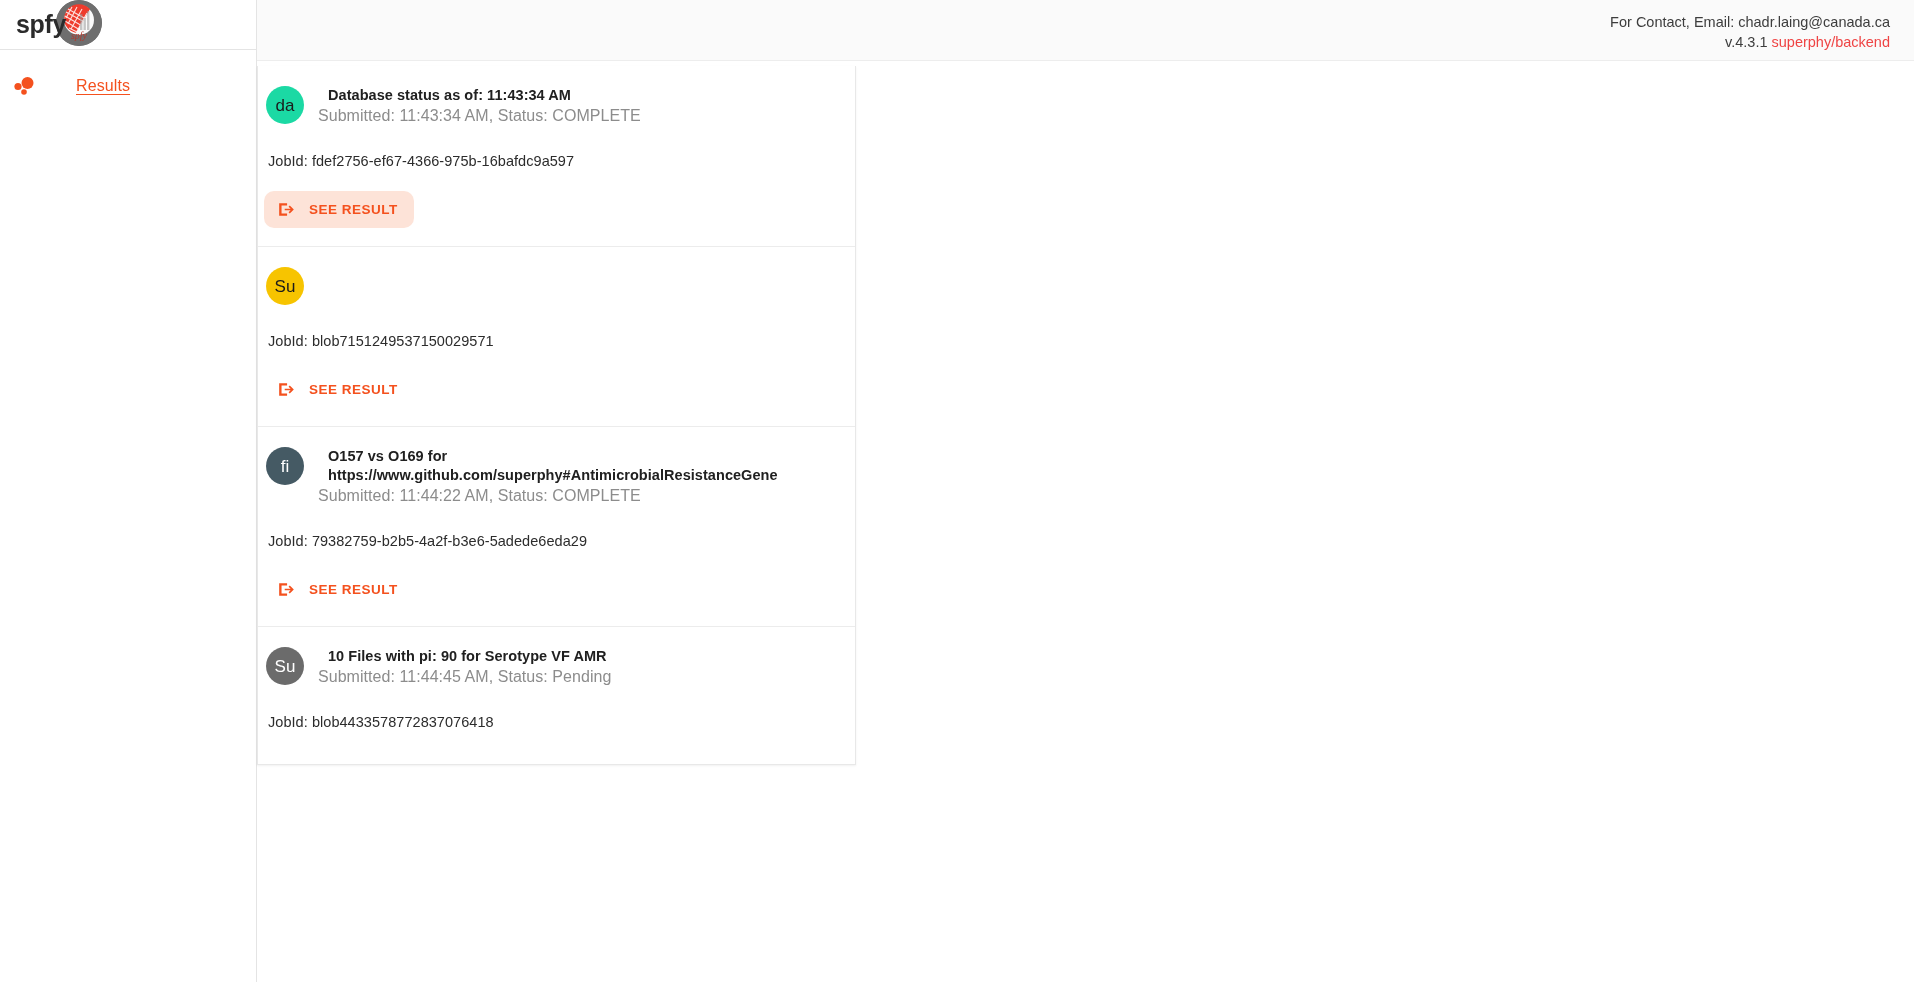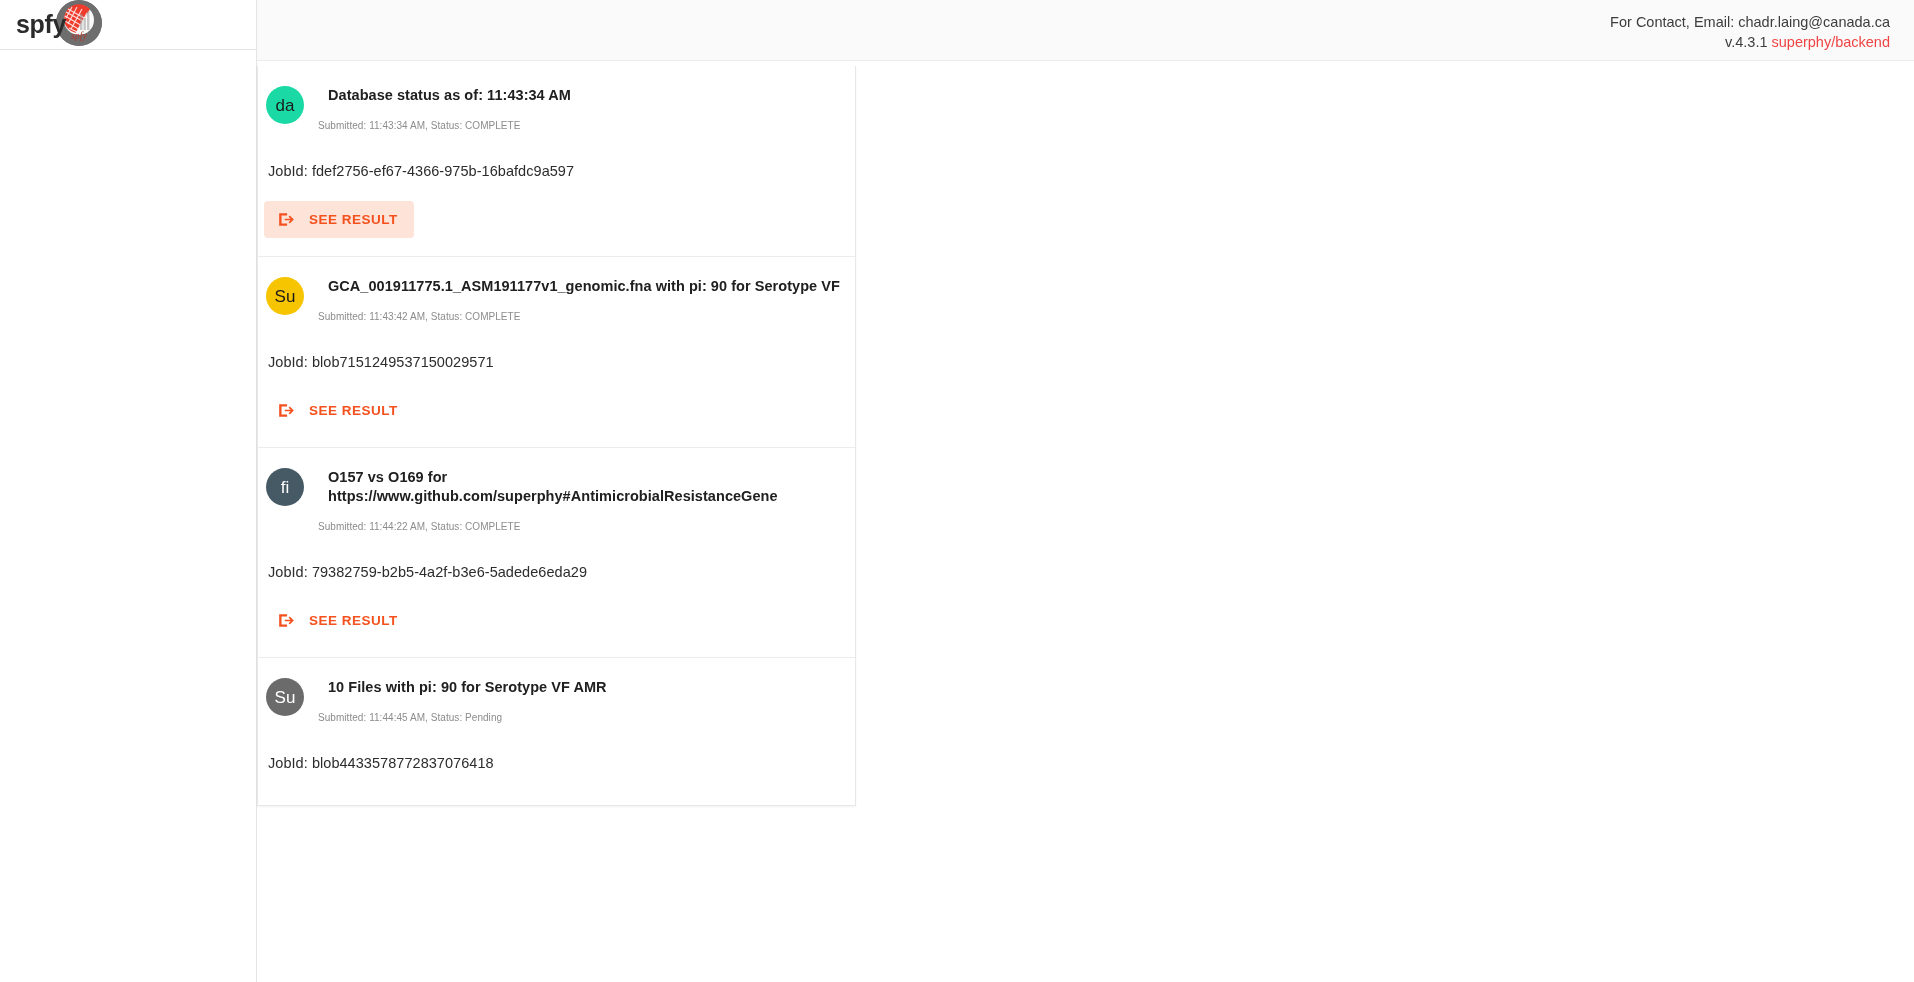--- a/index.html
+++ b/index.html
@@ -162,24 +162,24 @@
   .head-text { padding-top: 2px; }
   .card-title {
     font-size: 14.5px;
     font-weight: 700;
     color: #202020;
     line-height: 19px;
     letter-spacing: 0.05px;
     margin-left: 10px;
   }
   .card-sub {
-    font-size: 10px;
+    font-size: 16px;
     color: #8c8c8c;
     line-height: 19px;
-    margin-top: 11px;
+    margin-top: 1px;
     letter-spacing: 0.05px;
   }
   .jobid {
     font-size: 14.5px;
     color: #2c2c2c;
     margin-top: 28px;
     margin-left: 2px;
     letter-spacing: 0.05px;
   }
   .card-actions {
@@ -188,21 +188,21 @@
     margin-left: -2px;
   }
   .see-result-btn {
     display: inline-flex;
     align-items: center;
     gap: 14px;
     padding: 9px 16px 9px 12px;
     border: none;
     background: transparent;
     cursor: pointer;
-    border-radius: 4px;
+    border-radius: 10px;
     font-family: inherit;
   }
   .see-result-btn.highlighted { background: #fde3d8; }
   .see-result-label {
     font-size: 13.5px;
     font-weight: 700;
     color: #f4511e;
     letter-spacing: 0.5px;
   }
   .see-result-icon { display: block; }
@@ -239,20 +239,30 @@
             <rect x="31" y="11" width="2.4" height="19"></rect>
           </g>
           <text x="23" y="39" font-family="Liberation Serif, serif" font-size="10" font-style="italic" fill="#b03a2e" text-anchor="middle">spfy</text>
         </svg>
       </span>
     </div>
 
     <nav class="nav">
 
 
+      <div class="nav-item active">
+        <span class="nav-icon">
+          <svg width="22" height="20" viewBox="0 0 22 20" aria-hidden="true">
+            <circle cx="13.5" cy="7" r="6" fill="#f4511e"></circle>
+            <circle cx="4" cy="10.5" r="3.6" fill="#f4511e"></circle>
+            <circle cx="10" cy="16" r="2.8" fill="#f4511e"></circle>
+          </svg>
+        </span>
+        <span class="nav-label">Results</span>
+      </div>
 
     </nav>
   </aside>
 
   <header class="topbar">
     <div class="contact-block">
       <div class="contact-line">For Contact, Email: chadr.laing@canada.ca</div>
       <div class="version-line">
         <span>v.4.3.1</span>
         <a class="repo-link" href="#">superphy/backend</a>
@@ -277,24 +287,20 @@
                   <path d="M4 4 h10 v3 h-7 v10 h7 v3 h-10 z" fill="#f4511e"></path>
                   <path d="M11 11 h7.5 l-2.6-2.6 1.5-1.5 5.1 5.1 -5.1 5.1 -1.5-1.5 2.6-2.6 h-7.5 z" fill="#f4511e"></path>
                 </svg>
               </span>
               <span class="see-result-label">SEE RESULT</span>
             </button></div>
         </div>
         <div class="result-card">
           <div class="card-head">
             <div class="avatar dark-text" style="background:#f7c400">Su</div>
-            <div class="head-text">
-              <div class="card-title">GCA_001911775.1_ASM191177v1_genomic.fna with pi: 90 for Serotype VF</div>
-              <div class="card-sub">Submitted: 11:43:42 AM, Status: COMPLETE</div>
-            </div>
           </div>
           <div class="jobid">JobId: blob7151249537150029571</div>
           <div class="card-actions"><button class="see-result-btn">
               <span>
                 <svg class="see-result-icon" width="19" height="19" viewBox="0 0 24 24" aria-hidden="true">
                   <path d="M4 4 h10 v3 h-7 v10 h7 v3 h-10 z" fill="#f4511e"></path>
                   <path d="M11 11 h7.5 l-2.6-2.6 1.5-1.5 5.1 5.1 -5.1 5.1 -1.5-1.5 2.6-2.6 h-7.5 z" fill="#f4511e"></path>
                 </svg>
               </span>
               <span class="see-result-label">SEE RESULT</span>

